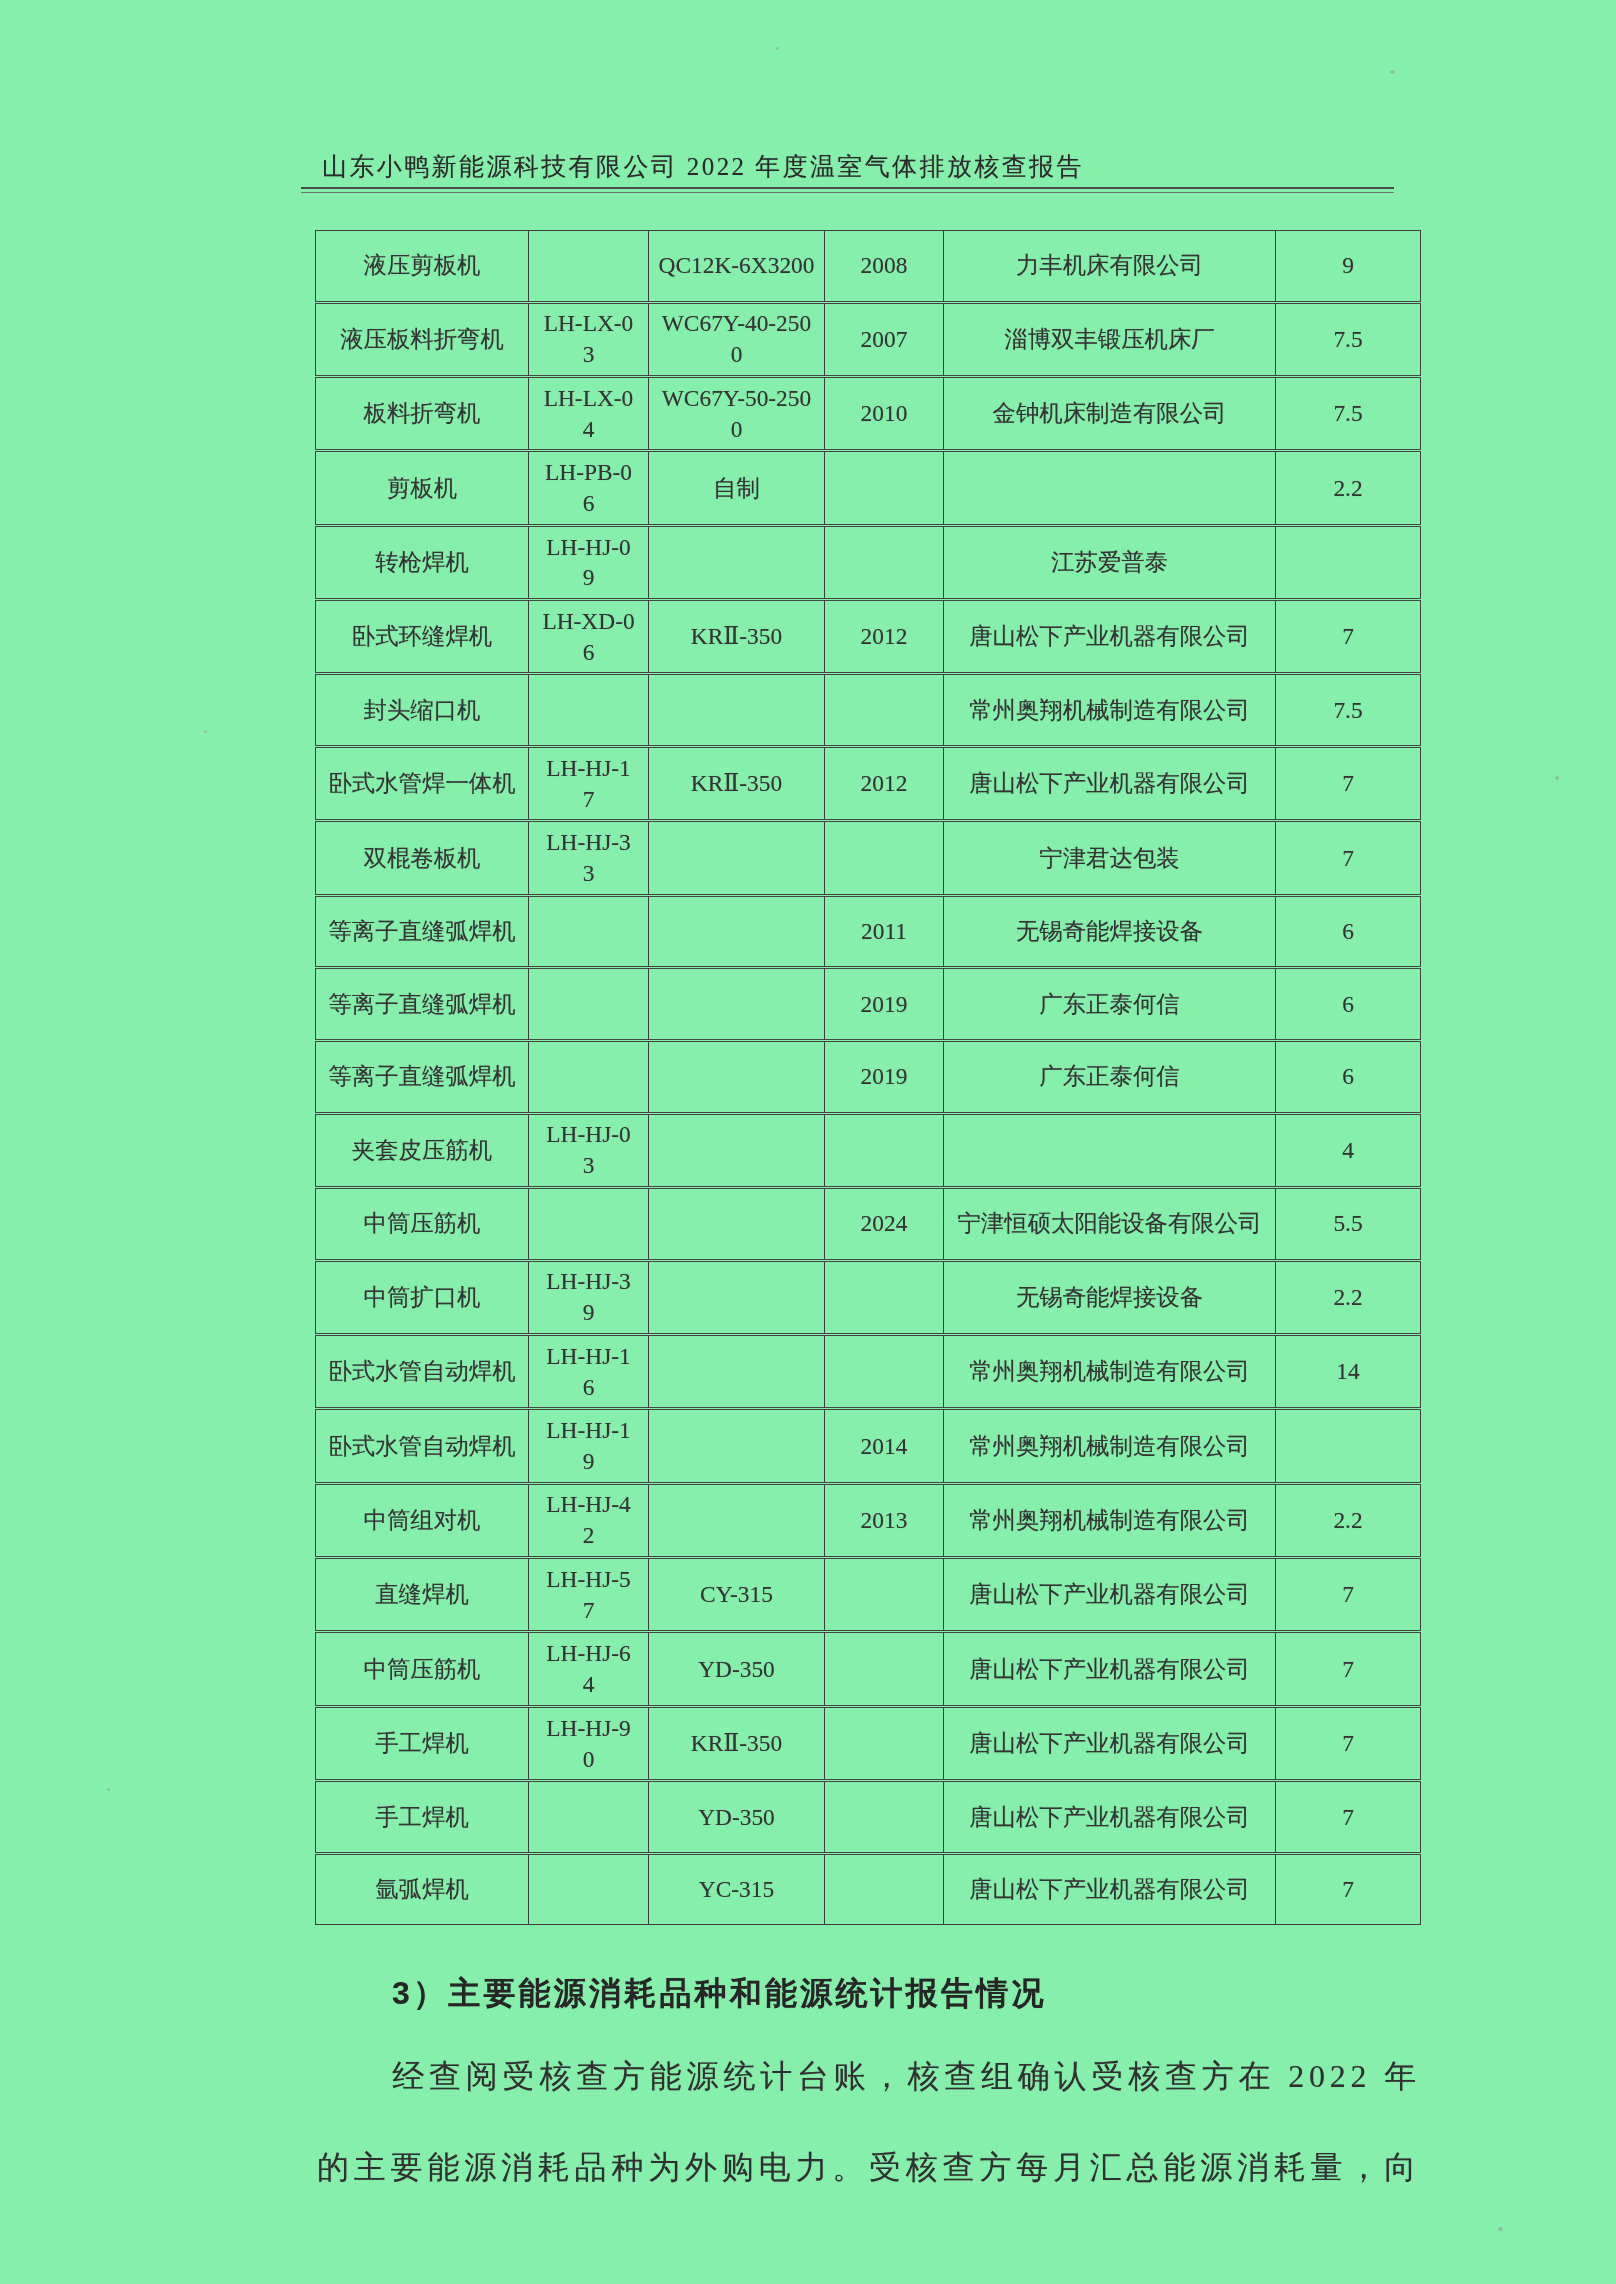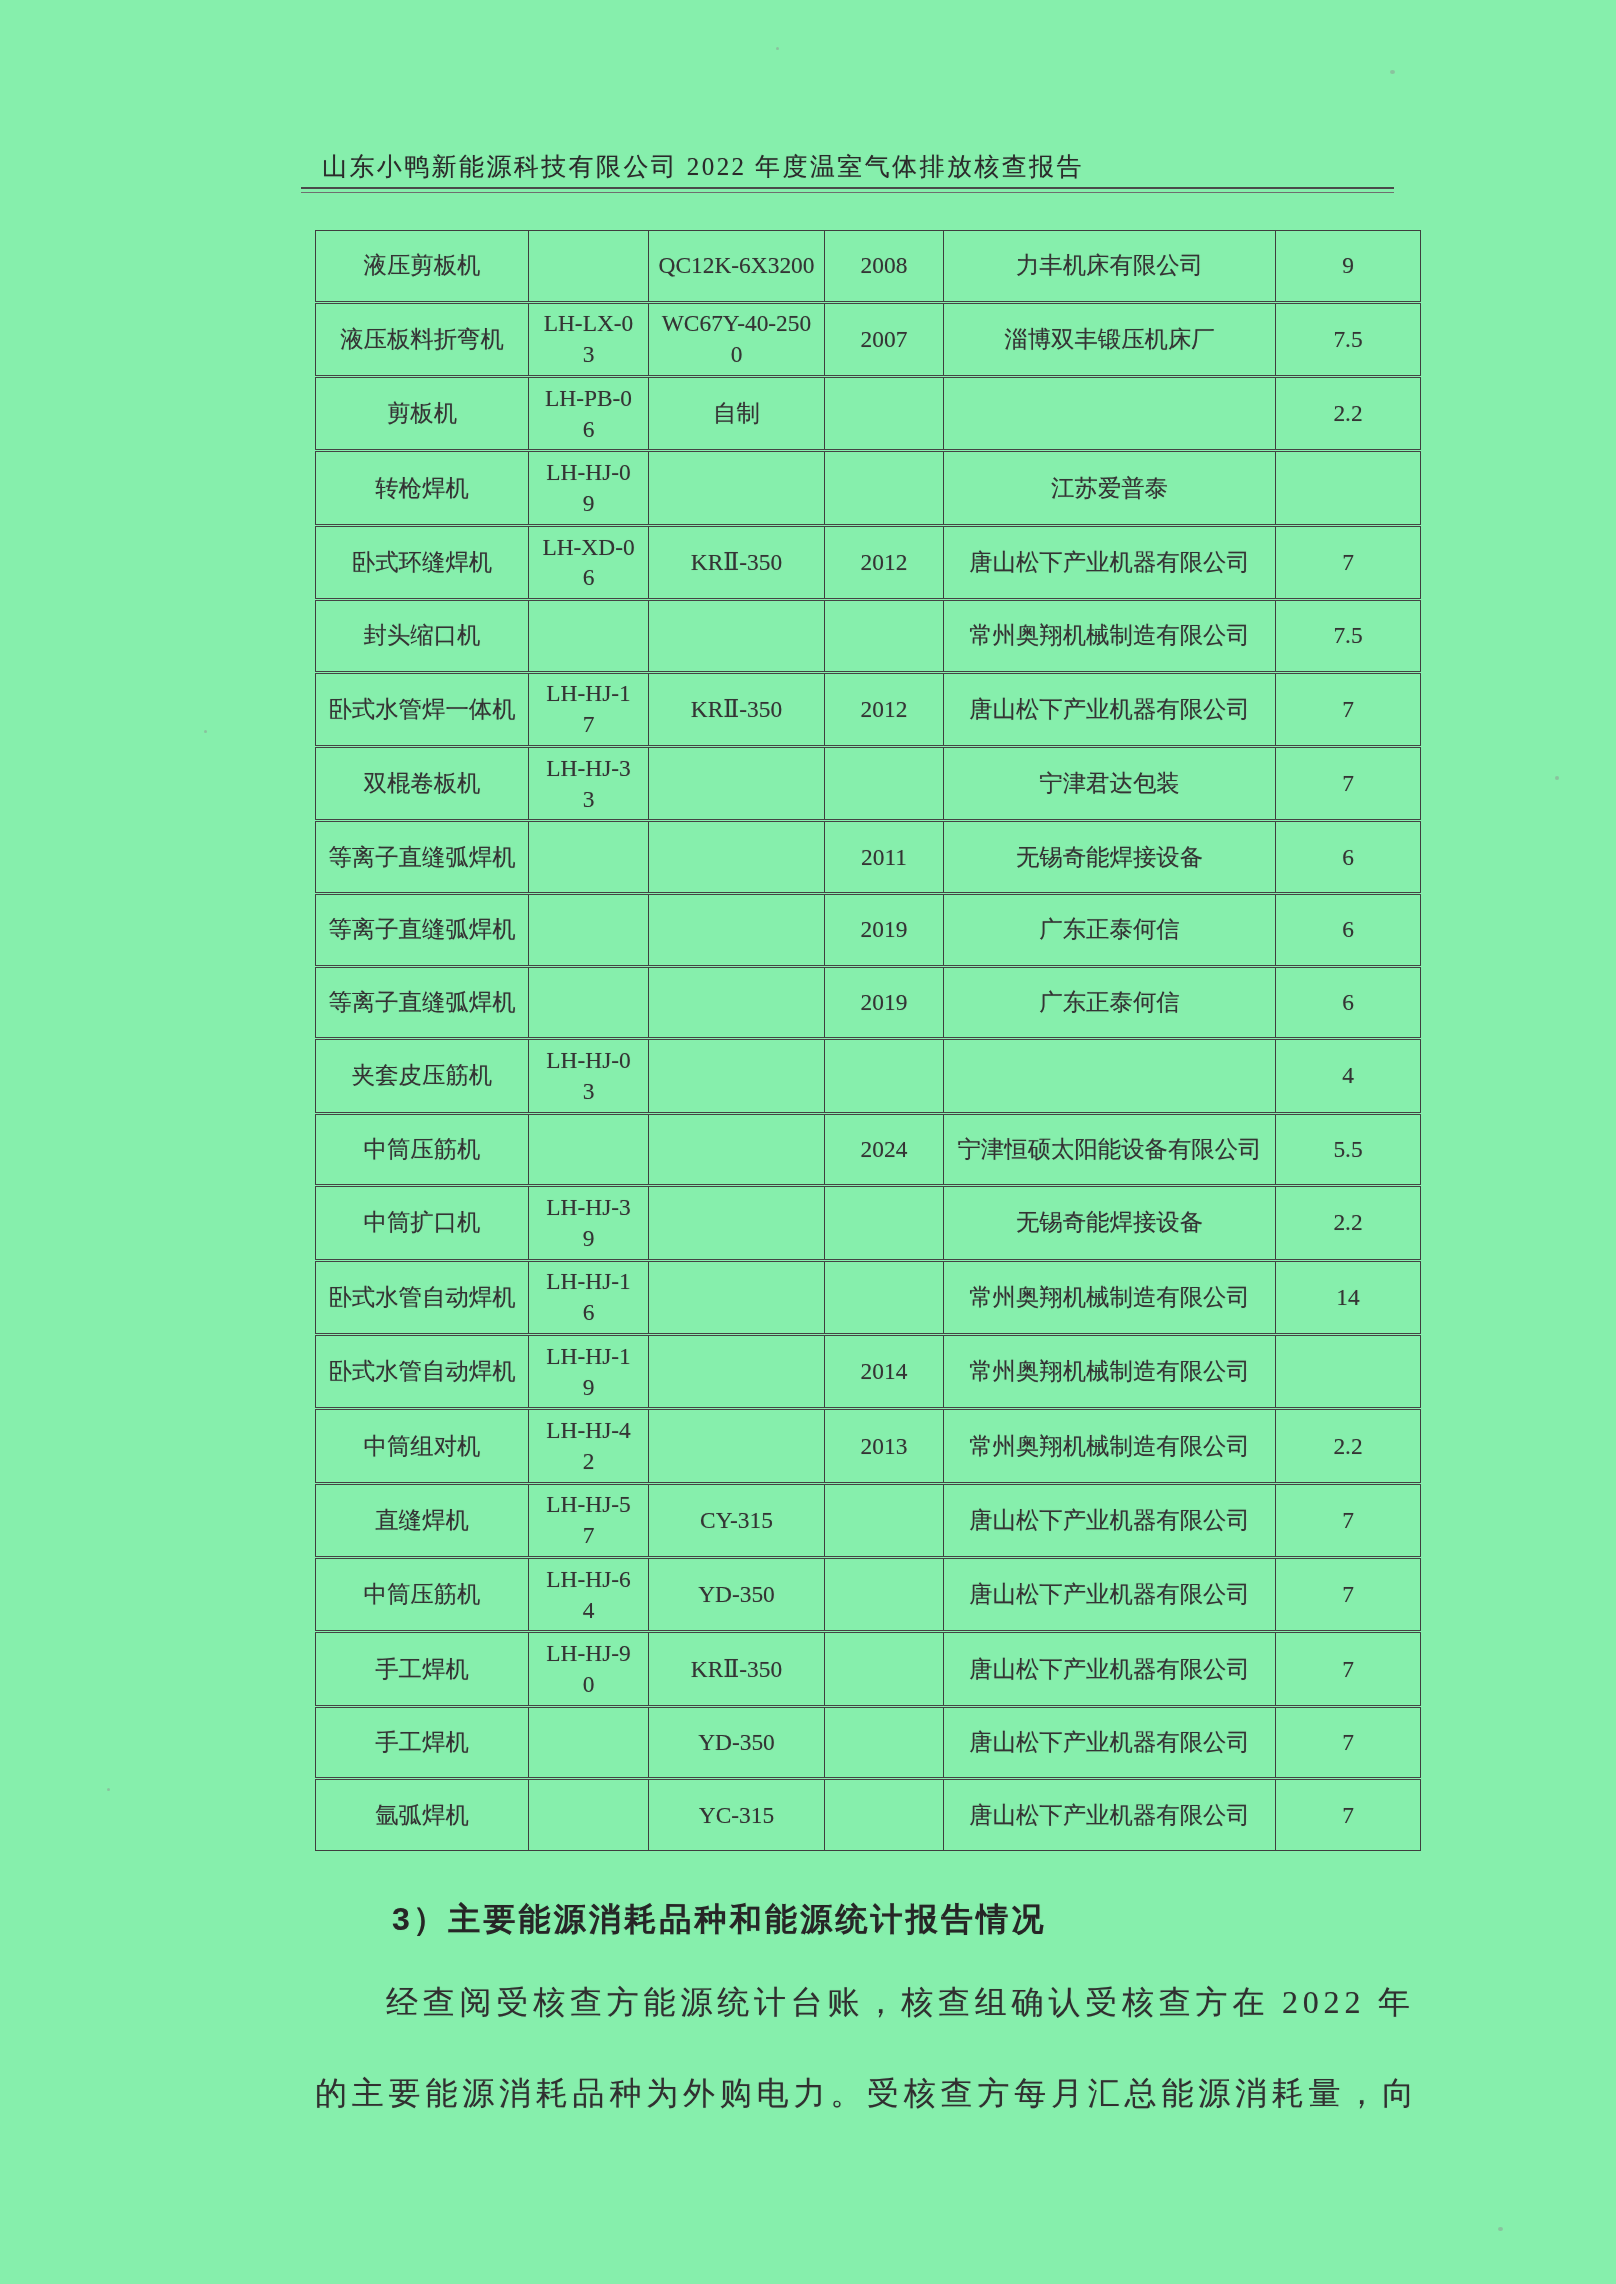--- a/index.html
+++ b/index.html
@@ -70,20 +70,21 @@
   }
   .body-paragraph{
     margin-top:14.5px;
     width:1106px;
     font-size:32px;
     letter-spacing:4.8px;
     line-height:2.85;
     white-space:pre-line;
     text-indent:71px;
     color:#303030;
+    text-align:right;
   }
 
   .speck{position:absolute;border-radius:50%;background:#8f8f8f;opacity:.45;}
   .speck.s1{left:1390px;top:70px;width:4.8px;height:4px;}
   .speck.s2{left:776px;top:47px;width:3.2px;height:3.2px;}
   .speck.s3{left:1555px;top:776px;width:4px;height:4px;}
   .speck.s4{left:204px;top:730px;width:3.2px;height:3.2px;}
   .speck.s5{left:1498px;top:2227px;width:4.8px;height:4px;}
   .speck.s6{left:107px;top:1788px;width:3.2px;height:3.2px;}
 </style>
@@ -119,20 +120,30 @@
         <td class="c-name">液压板料折弯机</td>
         <td class="c-code">LH-LX-0
 3</td>
         <td class="c-model">WC67Y-40-250
 0</td>
         <td class="c-year">2007</td>
         <td class="c-mfr">淄博双丰锻压机床厂</td>
         <td class="c-power">7.5</td>
       </tr>
           <tr>
+        <td class="c-name">板料折弯机</td>
+        <td class="c-code">LH-LX-0
+4</td>
+        <td class="c-model">WC67Y-50-250
+0</td>
+        <td class="c-year">2010</td>
+        <td class="c-mfr">金钟机床制造有限公司</td>
+        <td class="c-power">7.5</td>
+      </tr>
+          <tr>
         <td class="c-name">剪板机</td>
         <td class="c-code">LH-PB-0
 6</td>
         <td class="c-model">自制</td>
         <td class="c-year"></td>
         <td class="c-mfr"></td>
         <td class="c-power">2.2</td>
       </tr>
           <tr>
         <td class="c-name">转枪焊机</td>

